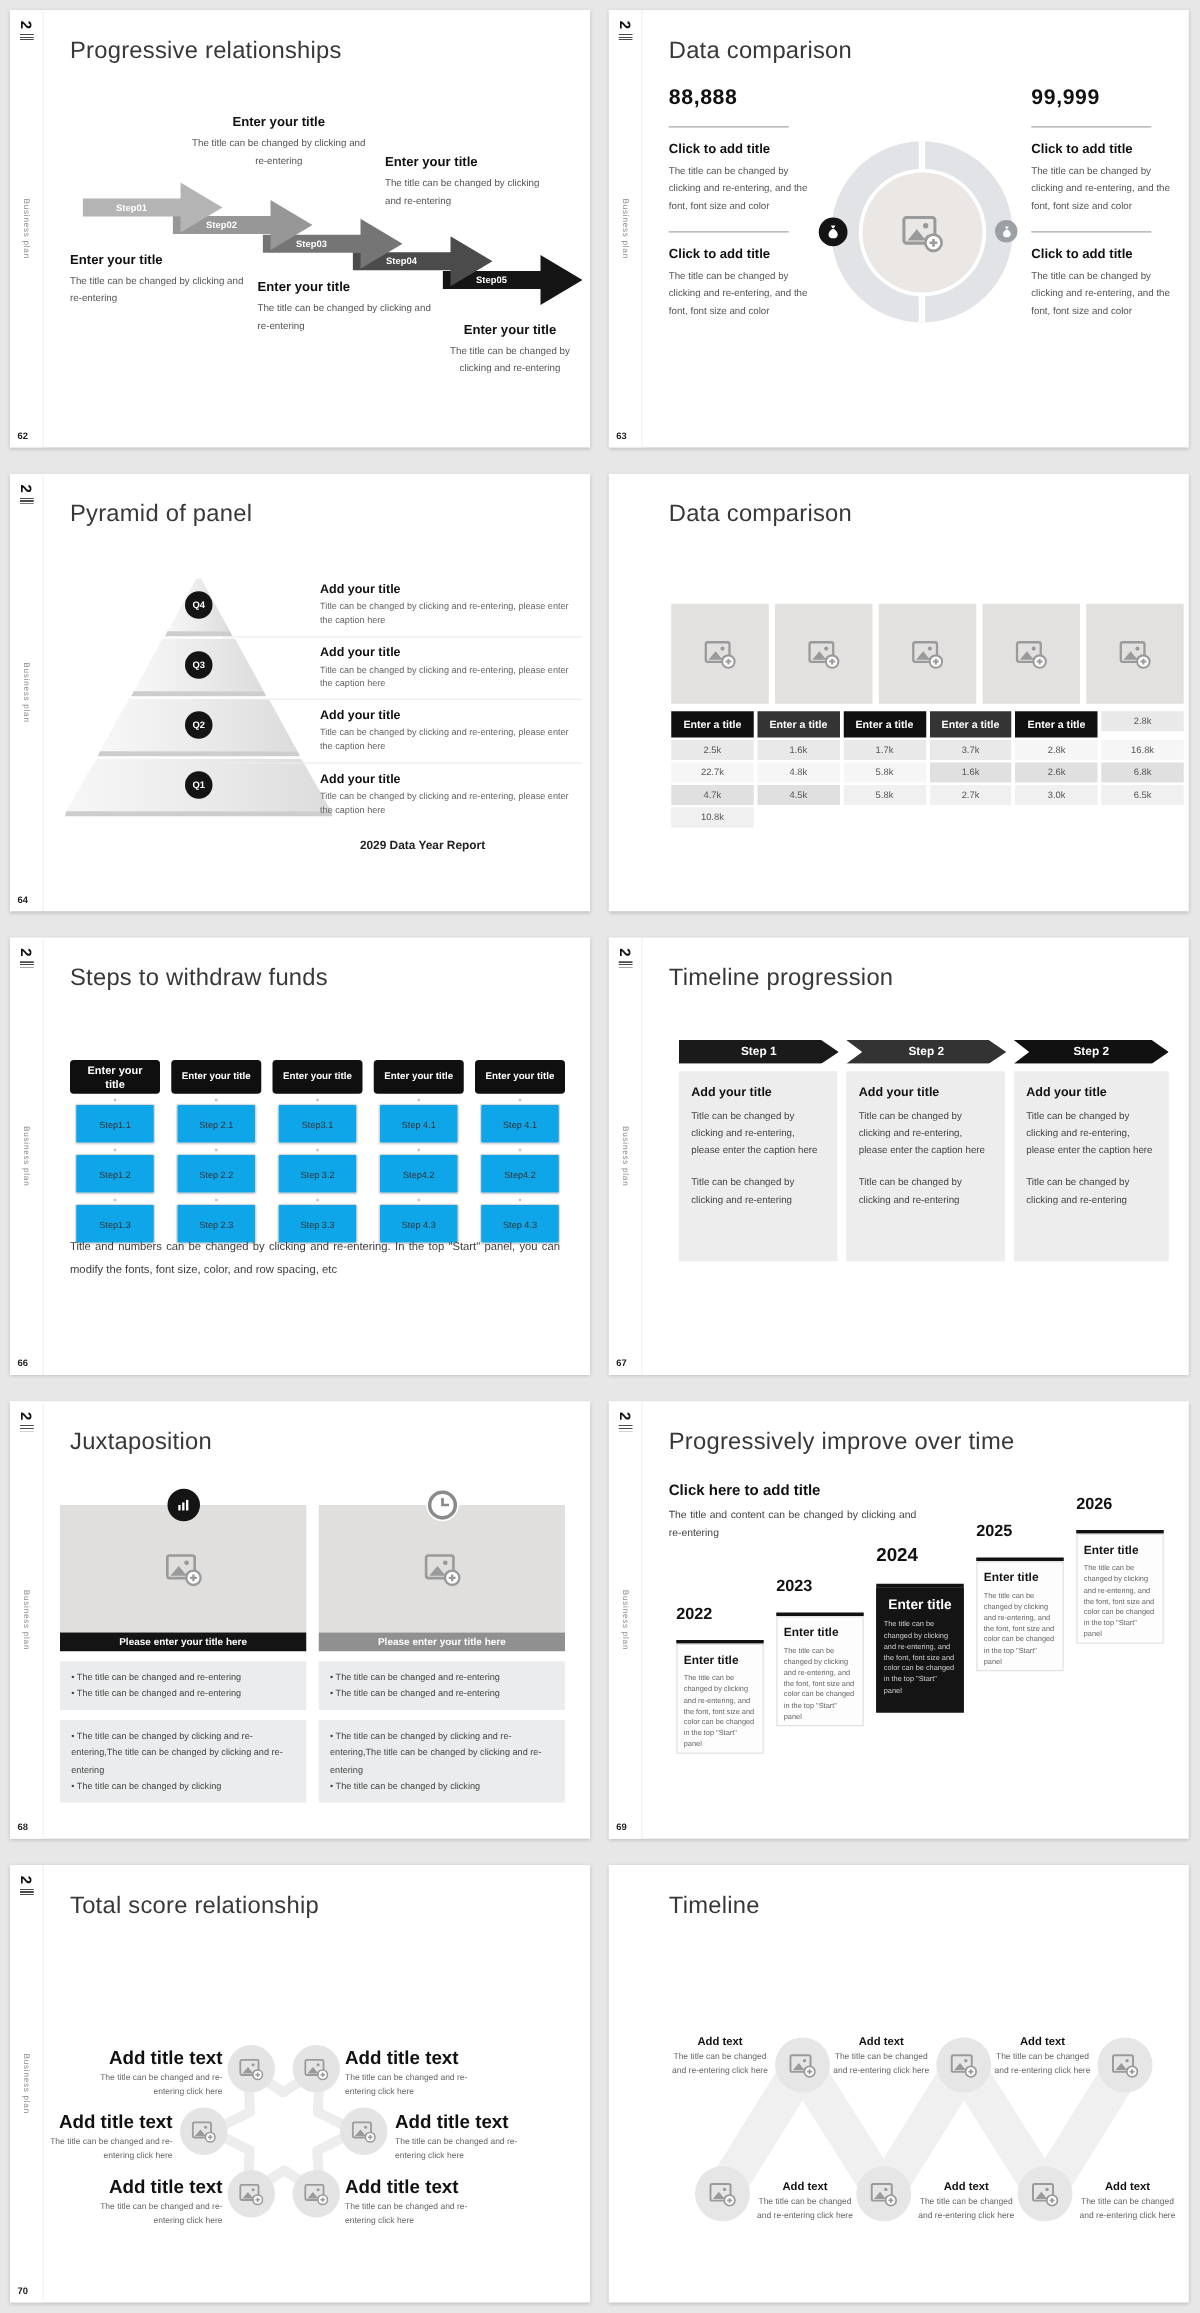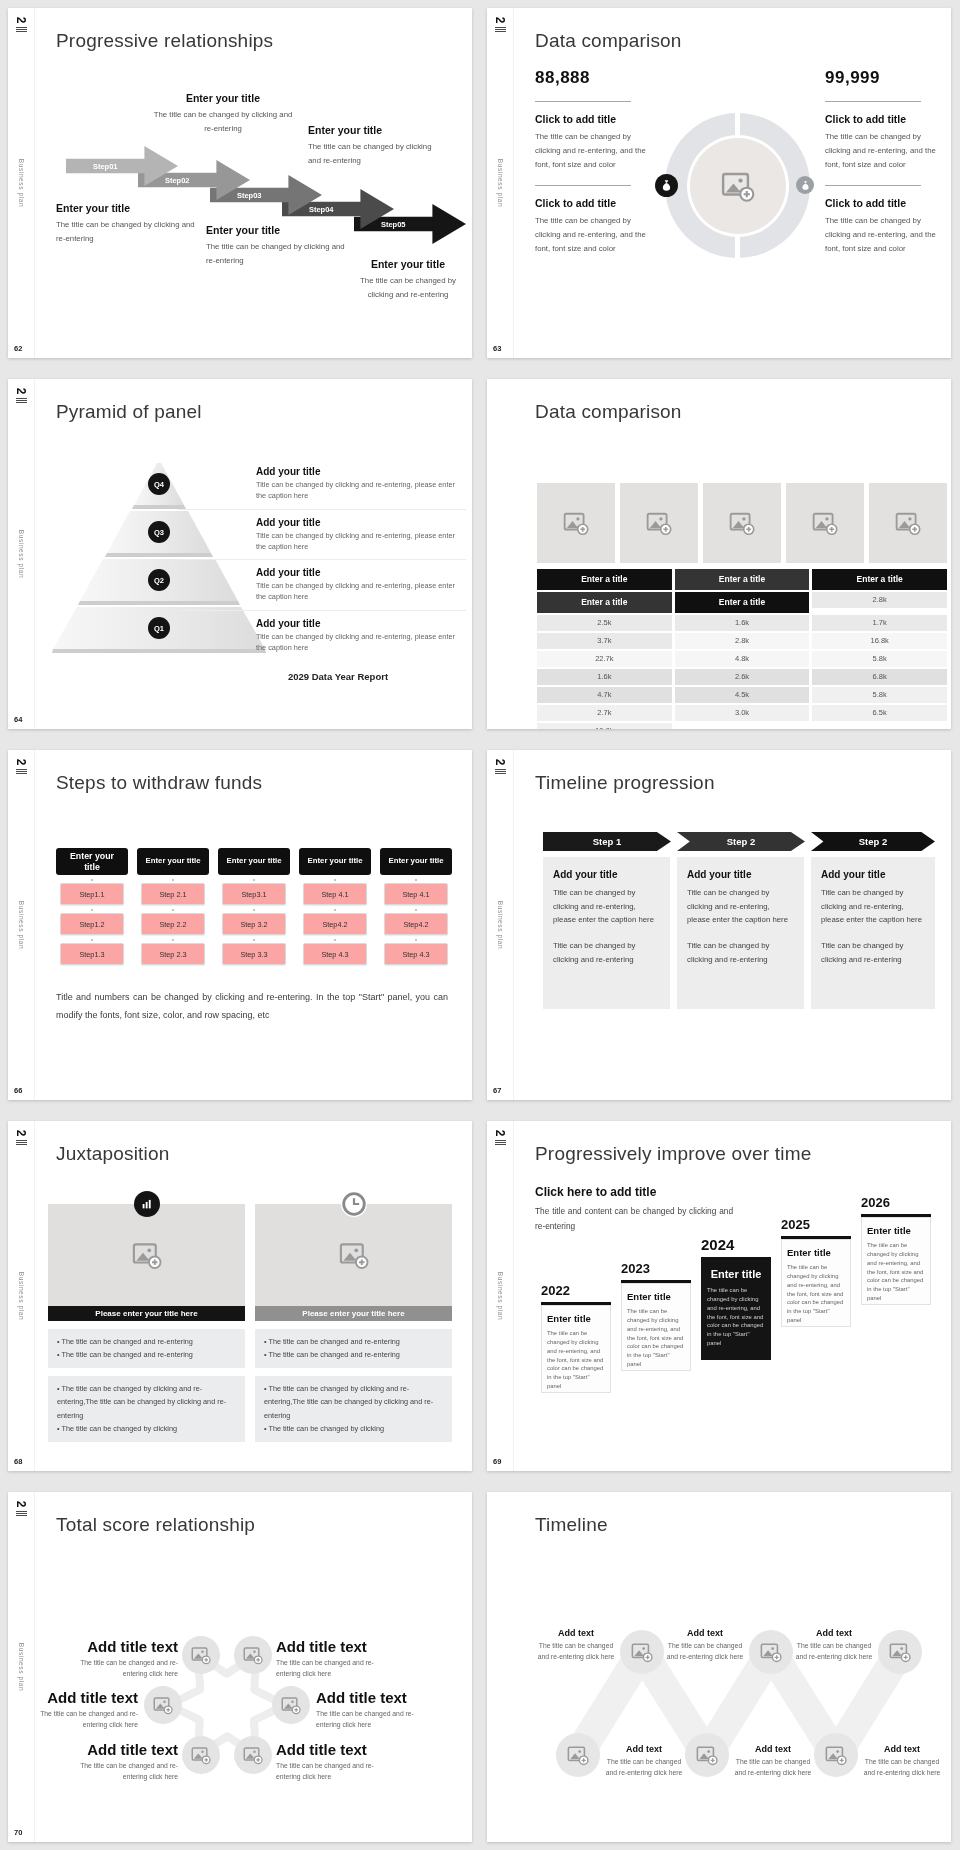--- a/index.html
+++ b/index.html
@@ -38,31 +38,31 @@
   .pyr{position:absolute;left:36px;top:80px}
   .p-items{position:absolute;left:170px;top:84px;width:288px}
   .p-item{padding:3px 0 7px 78px}
   .p-item:not(:last-child){border-bottom:1px solid #ececec;margin-bottom:4px}
   .p-item h5{font-size:10px;color:#111;margin-bottom:2px}
   .p-item p{font-size:7.3px;color:#666;line-height:1.55}
   .p-foot{position:absolute;left:245px;top:292px;width:170px;text-align:center;font-size:9.5px;font-weight:bold;color:#222}
   
   .imgrow{position:absolute;left:50px;top:104px;display:flex;gap:5px}
   .imgbox{width:78px;height:80px;background:#e3e1e0;display:flex;align-items:center;justify-content:center}
-  .dtable{position:absolute;left:50px;top:190px;width:410px;display:grid;grid-template-columns:repeat(3,1fr);gap:2px 3px}
+  .dtable{position:absolute;left:50px;top:190px;width:410px;display:grid;grid-template-columns:repeat(6,1fr);gap:2px 3px}
   .dtable .hd{height:21px;line-height:21px;text-align:center;color:#fff;font-weight:bold;font-size:8.5px}
   .dtable .hd:nth-child(odd){background:#101010}
   .dtable .hd:nth-child(even){background:#343434}
   .dtable .dc{height:16px;line-height:16px;text-align:center;font-size:7.5px;color:#555}
   .r1{background:#e9e9e9}.r2{background:#f6f6f6}.r3{background:#e0e0e0}.r4{background:#f0f0f0}
   
   .h66{position:absolute;top:98px;width:72px;height:27px;background:#0f0f0f;border-radius:3px;color:#fff;font-weight:bold;font-size:7.8px;display:flex;align-items:center;justify-content:center;text-align:center;line-height:1.15;padding:0 7px}
   .h66.first{font-size:8.8px}
   .c66{position:absolute;top:133px;width:72px;display:flex;flex-direction:column;align-items:center;gap:8px}
-  .cell66{position:relative;width:64px;height:22px;background:#fca5a5;border:1px solid #d9d9d9;border-radius:2px;box-shadow:0 1px 1px rgba(0,0,0,.08);font-size:7.3px;color:#333;display:flex;align-items:center;justify-content:center}
+  .cell66{position:relative;width:64px;height:32px;background:#0ea5e9;border:1px solid #d9d9d9;border-radius:2px;box-shadow:0 1px 1px rgba(0,0,0,.08);font-size:7.3px;color:#333;display:flex;align-items:center;justify-content:center}
   .cell66::before{content:"";position:absolute;top:-5.5px;left:50%;margin-left:-1px;width:2px;height:2px;background:#c4c4c4}
   .note66{position:absolute;left:48px;top:238px;width:392px;font-size:9px;color:#3c3c3c;line-height:2.05;text-align:justify}
   
   .tpa{position:absolute;top:82px;height:19px;color:#fff;font-weight:bold;font-size:9.5px;display:flex;align-items:center;justify-content:center}
   .tpa.a1{clip-path:polygon(0 0,89% 0,100% 50%,89% 100%,0 100%)}
   .tpa.a23{clip-path:polygon(0 0,89% 0,100% 50%,89% 100%,0 100%,10% 50%)}
   .tpc{position:absolute;top:107px;width:127px;height:152px;background:#ededed;padding:12px 10px}
   .tpc h5{font-size:10px;color:#111;margin-bottom:6px}
   .tpc p{font-size:7.8px;color:#444;line-height:1.75}
   .tpc p+p{margin-top:12px}
@@ -74,21 +74,21 @@
   .jimg{height:102px;background:#e1dfde;display:flex;align-items:center;justify-content:center;margin-top:-13px}
   .jban{height:15px;display:flex;align-items:center;justify-content:center;color:#fff;font-size:8px;font-weight:bold}
   .jban.dark{background:#141414}.jban.gray{background:#909090}
   .jlist{margin-top:8px;background:#ebeced;padding:6px 9px;list-style:none}
   .jlist li{font-size:7.3px;color:#444;line-height:1.85}
   .jlist li::before{content:"•  "}
   
   .sub69 h4{position:absolute;left:48px;top:64px;font-size:12px;color:#111}
   .sub69 p{position:absolute;left:48px;top:83px;width:198px;font-size:8.3px;color:#444;line-height:1.75;text-align:justify}
   .yc{position:absolute;width:70px}
-  .yc .yr{font-size:13px;font-weight:bold;color:#111;padding-bottom:4px;border-bottom:3px solid #111;margin-bottom:0}
+  .yc .yr{font-size:13px;font-weight:bold;color:#111;padding-bottom:14px;border-bottom:3px solid #111;margin-bottom:0}
   .yc.dark .yr{font-size:15px}
   .yb{border:1px solid #e2e2e2;background:#fdfdfd;padding:7px 5px;height:88px;overflow:hidden}
   .yb h6{font-size:9.5px;color:#111;margin-bottom:5px}
   .yb p{font-size:5.9px;color:#666;line-height:1.5}
   .yc.dark .yb{background:#141414;border-color:#141414;height:100px}
   .yc.dark .yb h6{color:#fff;font-size:11px;text-align:center;margin-bottom:6px}
   .yc.dark .yb p{color:#cfcfcf}
   
   .star70{position:absolute;left:139px;top:133px}
   .circ{position:absolute;border-radius:50%;background:#e4e4e4;display:flex;align-items:center;justify-content:center}

